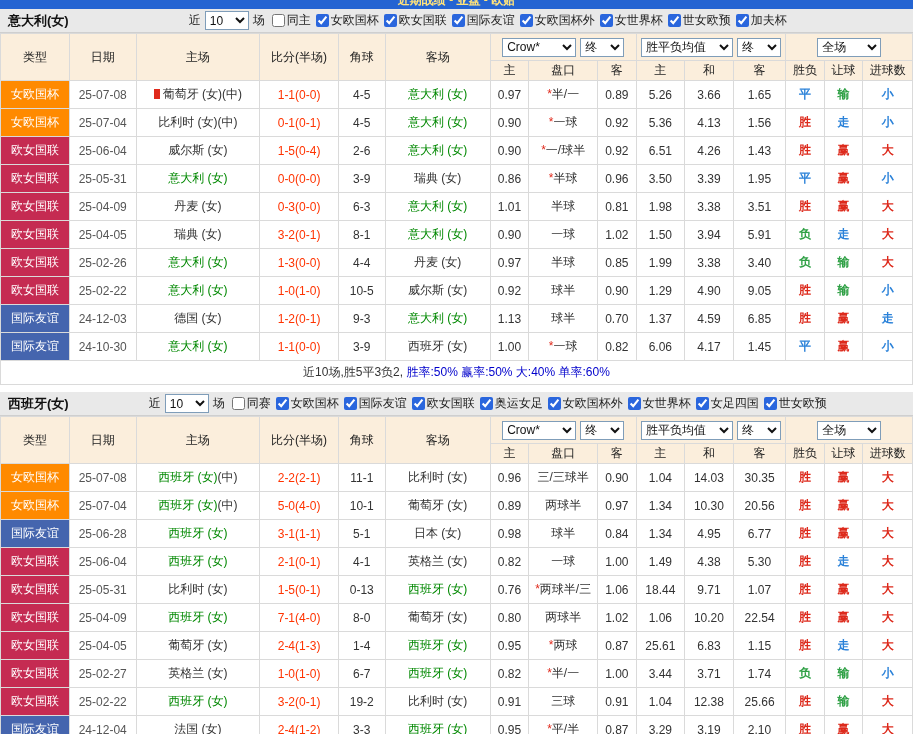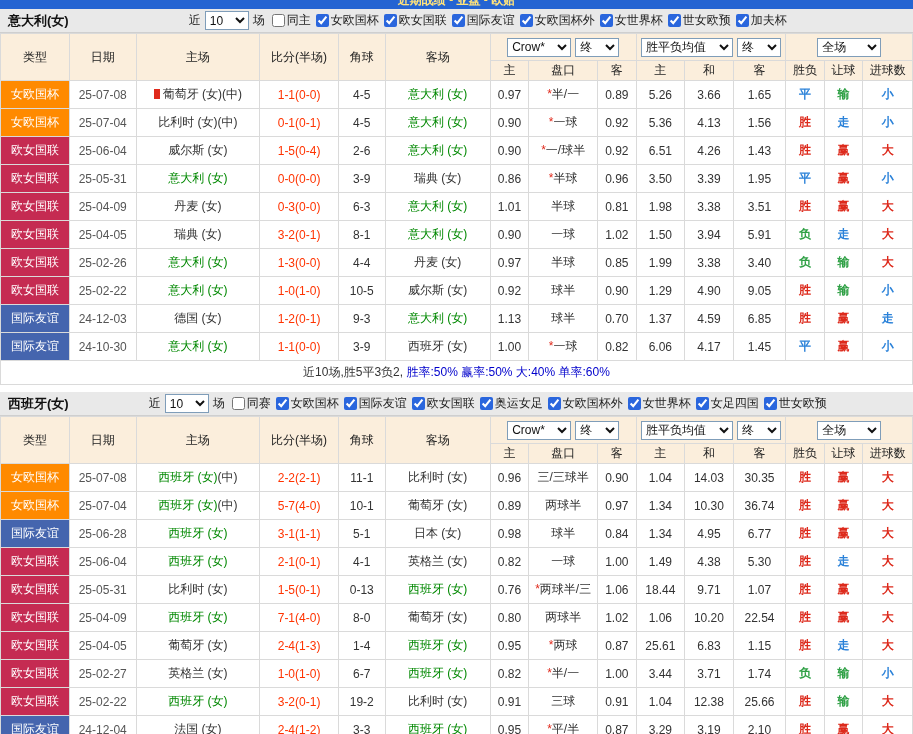--- a/index.html
+++ b/index.html
@@ -15,21 +15,21 @@
   
   .sec-head{height:24px;background:#E9E9E9;display:flex;align-items:center;
     padding:0 8px;border-bottom:1px solid #CFCFCF;white-space:nowrap;}
   .team-name{font-weight:bold;font-size:13px;color:#111;}
   .filters{flex:1;display:flex;align-items:center;justify-content:center;white-space:nowrap;}
   .flabel{margin:0 2px;color:#222;}
   .fitem{display:inline-flex;align-items:center;margin-left:5px;cursor:pointer;color:#222;}
   .fitem input{margin:0 2px 0 0;width:13px;height:13px;accent-color:#2A66DD;}
   select{font-family:inherit;font-size:12px;height:19px;border:1px solid #7F9DB9;background:#fff;color:#111;}
   .count-select{width:44px;margin:0 2px;}
-  .sel-company{width:64px;margin-right:4px;}
+  .sel-company{width:74px;margin-right:4px;}
   .sel-final{width:44px;}
   .sel-europe{width:92px;margin-right:4px;}
   .sel-full{width:64px;}
   
   table{width:913px;table-layout:fixed;border-collapse:collapse;}
   th,td{border:1px solid #DADADA;text-align:center;white-space:nowrap;overflow:hidden;padding:0 1px;}
   thead th{background:#FBEEDC;font-weight:normal;color:#222;}
   thead tr.r1 th{height:27px;}
   thead tr.r2 th{height:20px;}
   tbody td{height:28px;background:#fff;}
@@ -430,29 +430,29 @@
           <td class="c-odds">14.03</td>
           <td class="c-odds">30.35</td>
           <td class="c-res" style="color: rgb(221, 42, 28);">胜</td>
           <td class="c-res" style="color: rgb(221, 42, 28);">赢</td>
           <td class="c-res" style="color: rgb(221, 42, 28);">大</td>
         </tr>
         <tr>
           <td class="c-type" style="background: rgb(255, 138, 0);">女欧国杯</td>
           <td class="c-date">25-07-04</td>
           <td class="c-team"><span class="tname" style="color: rgb(0, 136, 0);">西班牙 (女)</span><span class="suffix">(中)</span></td>
-          <td class="c-score">5-7(4-0)</td>
+          <td class="c-score">5-0(4-0)</td>
           <td class="c-corner">10-1</td>
           <td class="c-team"><span class="tname" style="color: rgb(51, 51, 51);">葡萄牙 (女)</span></td>
           <td class="c-odds">0.89</td>
           <td class="c-handicap">两球半</td>
           <td class="c-odds">0.97</td>
           <td class="c-odds">1.34</td>
           <td class="c-odds">10.30</td>
-          <td class="c-odds">36.74</td>
+          <td class="c-odds">20.56</td>
           <td class="c-res" style="color: rgb(221, 42, 28);">胜</td>
           <td class="c-res" style="color: rgb(221, 42, 28);">赢</td>
           <td class="c-res" style="color: rgb(221, 42, 28);">大</td>
         </tr>
         <tr>
           <td class="c-type" style="background: rgb(69, 101, 174);">国际友谊</td>
           <td class="c-date">25-06-28</td>
           <td class="c-team"><span class="tname" style="color: rgb(0, 136, 0);">西班牙 (女)</span></td>
           <td class="c-score">3-1(1-1)</td>
           <td class="c-corner">5-1</td>

